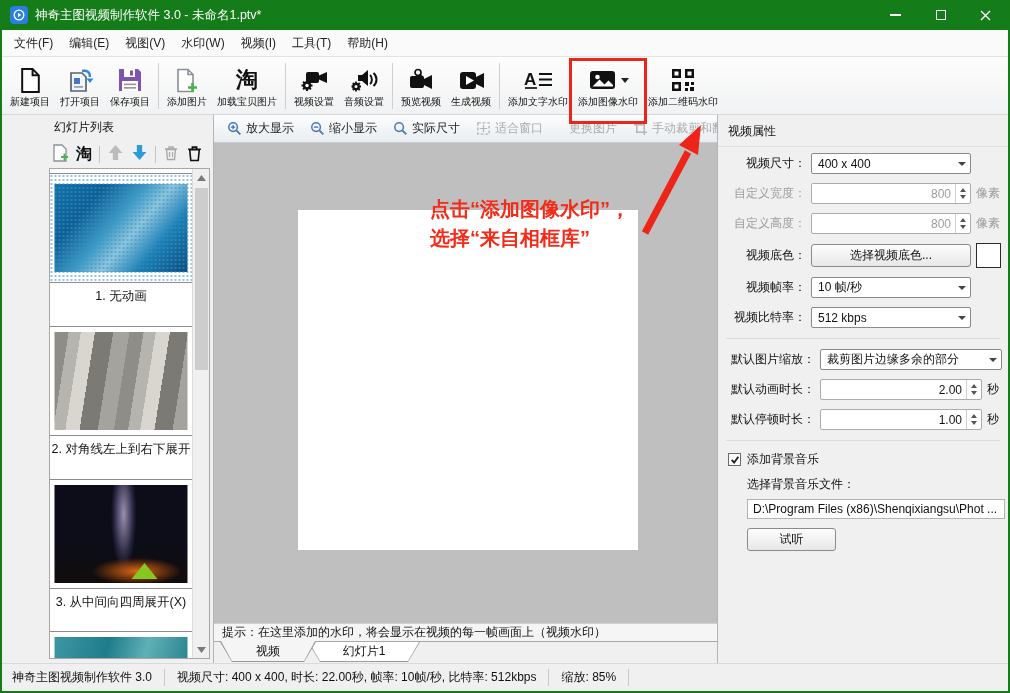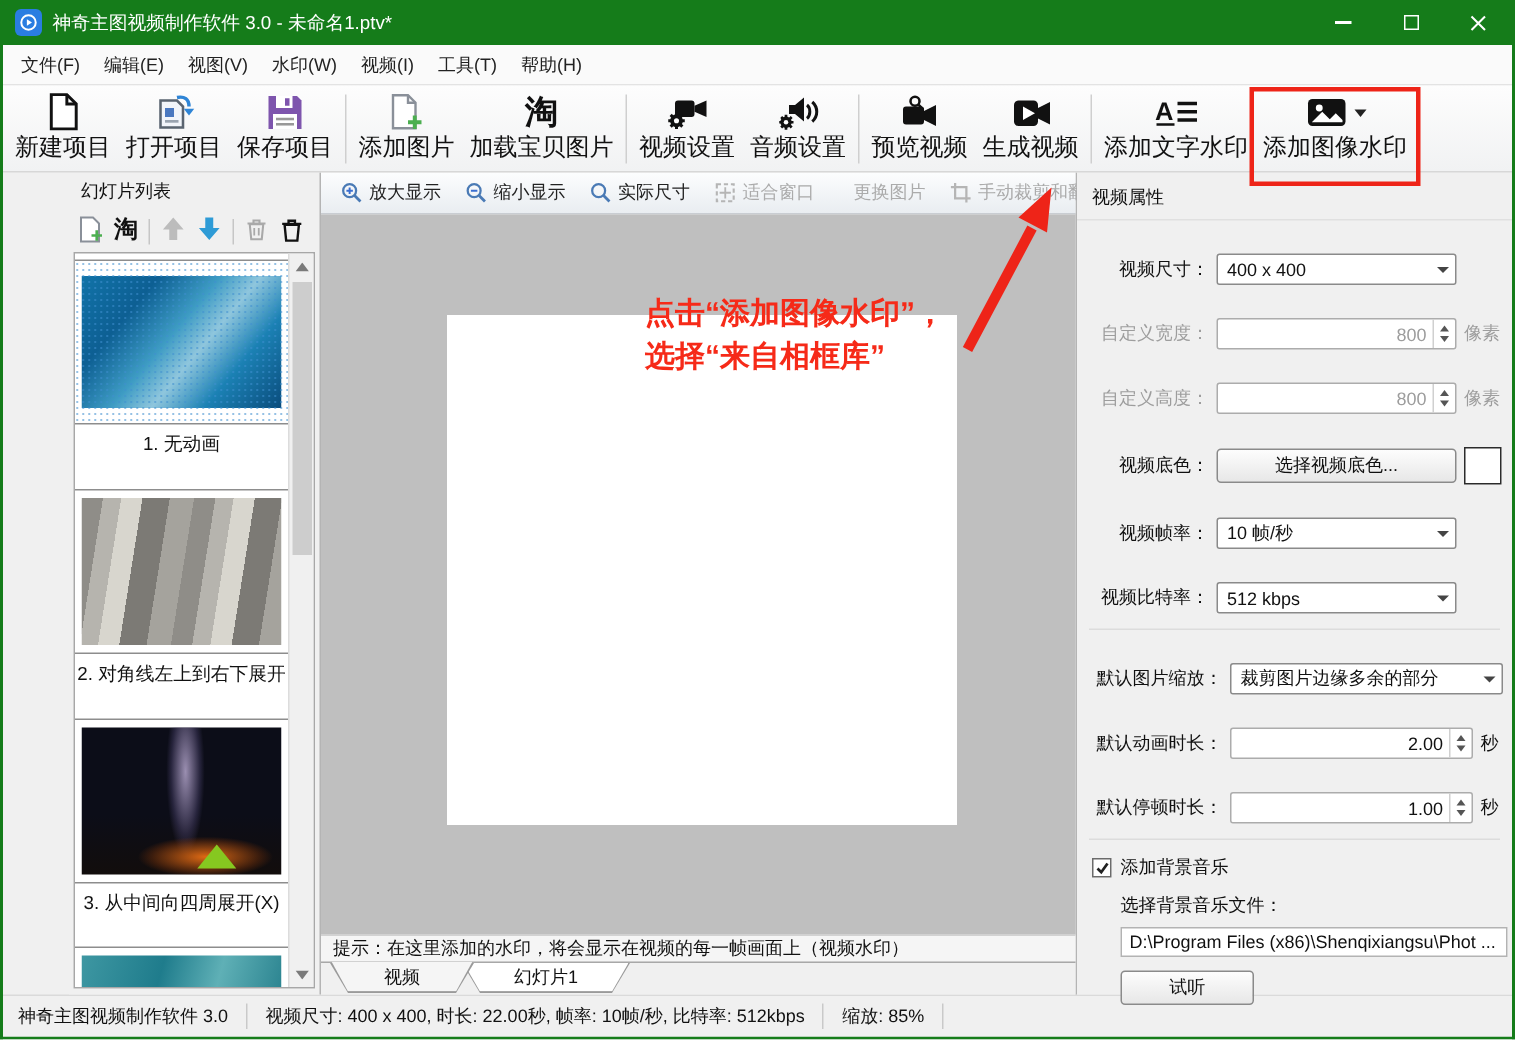--- a/index.html
+++ b/index.html
@@ -19,21 +19,21 @@
   
   .menubar { height:27px; background:#fafafa; display:flex; align-items:center; padding:0 4px; border-bottom:1px solid #e3e3e3; }
   .menu-item { padding:5px 8px; color:#222; }
 
   
   .toolbar { height:58px; background:linear-gradient(#fdfdfd,#f1f2f3); border-bottom:1px solid #d7d7d7;
              display:flex; align-items:stretch; padding:2px 3px 1px 3px; position:relative; z-index:30; }
   .tbtn { display:flex; flex-direction:column; align-items:center; justify-content:flex-end;
           padding:3px 5px 4px 5px; position:relative; }
   .tbtn .ticon { height:30px; display:flex; align-items:center; justify-content:center; }
-  .tlabel { font-size:16px; color:#111; white-space:nowrap; }
+  .tlabel { font-size:10px; color:#111; white-space:nowrap; }
   .tsep { width:1px; background:#cfcfcf; margin:4px 3px; }
   .taochar { font-size:22px; font-weight:bold; color:#111; line-height:1; }
   .caret-down { width:0; height:0; border-left:4px solid transparent; border-right:4px solid transparent; border-top:5px solid #222; margin-left:3px; }
   .red-box { position:absolute; left:-4px; right:-4px; top:-1px; bottom:-11px; border:3px solid #ee2418; z-index:50; pointer-events:none; }
 
   
   .main { display:flex; height:548px;padding-left:44px; }
 
   
   .left-panel { width:206px; background:#f0f0f0; border-right:1px solid #b4b4b4; display:flex; flex-direction:column; }
@@ -81,21 +81,21 @@
   .tab .inner { position:absolute; left:1px; right:1px; top:0; bottom:1px; background:#fff;
         clip-path:polygon(0 0,100% 0,calc(100% - 11px) 100%,11px 100%);
         display:flex; align-items:center; justify-content:center; }
   .tab.active .inner { background:#f5f5f5; top:-1px; }
   .tab-video { width:96px; z-index:2; }
   .tab-slide1 { width:112px; z-index:1; }
 
   
   .right-panel { width:296px; background:#f0f0f0; padding-top:4px; }
   .rp-header { padding:4px 10px 6px 10px; color:#111; border-bottom:1px solid #e0e0e0; }
-  .prow { display:flex; align-items:center; margin:22px 6px 9px 0; }
+  .prow { display:flex; align-items:center; margin:6px 6px 9px 0; }
   .plabel { width:88px; text-align:right; color:#111; flex:none; margin-right:5px; }
   .plabel.wide { width:97px; }
   .disabled-txt { color:#9d9d9d !important; }
   .combo { height:21px; background:#fff; border:1px solid #8a8a8a; border-radius:2px; display:flex; align-items:center;
            padding-left:6px; position:relative; }
   .combo .cval { flex:1; }
   .combo .carrow { width:16px; display:flex; align-items:center; justify-content:center; }
   .tri-down { width:0; height:0; border-left:4px solid transparent; border-right:4px solid transparent; border-top:4px solid #444; }
   .spin { height:21px; background:#fff; border:1px solid #acacac; border-radius:2px; display:flex; align-items:center; }
   .spin .sval { flex:1; text-align:right; padding-right:4px; }
@@ -275,20 +275,41 @@
       <div class="red-box"></div>
       <span class="ticon">
         <svg width="30" height="24" viewBox="0 0 30 24">
             <rect x="2" y="3" width="25" height="18" rx="3" fill="#111"></rect>
             <circle cx="9.5" cy="9" r="2.3" fill="#fff"></circle>
             <path d="M4.5 18.5l7-7 5 5 4-4 4.5 4.5v1.5z" fill="#fff"></path>
           </svg>
         <span class="caret-down"></span>
       </span>
       <span class="tlabel">添加图像水印</span>
+    </div>
+    <div class="tbtn">
+      <span class="ticon">
+        <svg width="26" height="26" viewBox="0 0 26 26">
+            <g fill="#111">
+              <rect x="2" y="2" width="9" height="9"></rect>
+              <rect x="15" y="2" width="9" height="9"></rect>
+              <rect x="2" y="15" width="9" height="9"></rect>
+              <rect x="15" y="15" width="4" height="4"></rect>
+              <rect x="21" y="15" width="3" height="3"></rect>
+              <rect x="15" y="21" width="3" height="3"></rect>
+              <rect x="20" y="20" width="4" height="4"></rect>
+            </g>
+            <g fill="#fff">
+              <rect x="4.5" y="4.5" width="4" height="4"></rect>
+              <rect x="17.5" y="4.5" width="4" height="4"></rect>
+              <rect x="4.5" y="17.5" width="4" height="4"></rect>
+            </g>
+          </svg>
+      </span>
+      <span class="tlabel">添加二维码水印</span>
     </div>
   </div>
 
   <div class="main">
 
     <div class="left-panel">
       <div class="panel-header">幻灯片列表</div>
       <div class="ltoolbar">
         <span>
           <svg width="17" height="18" viewBox="0 0 17 18">

